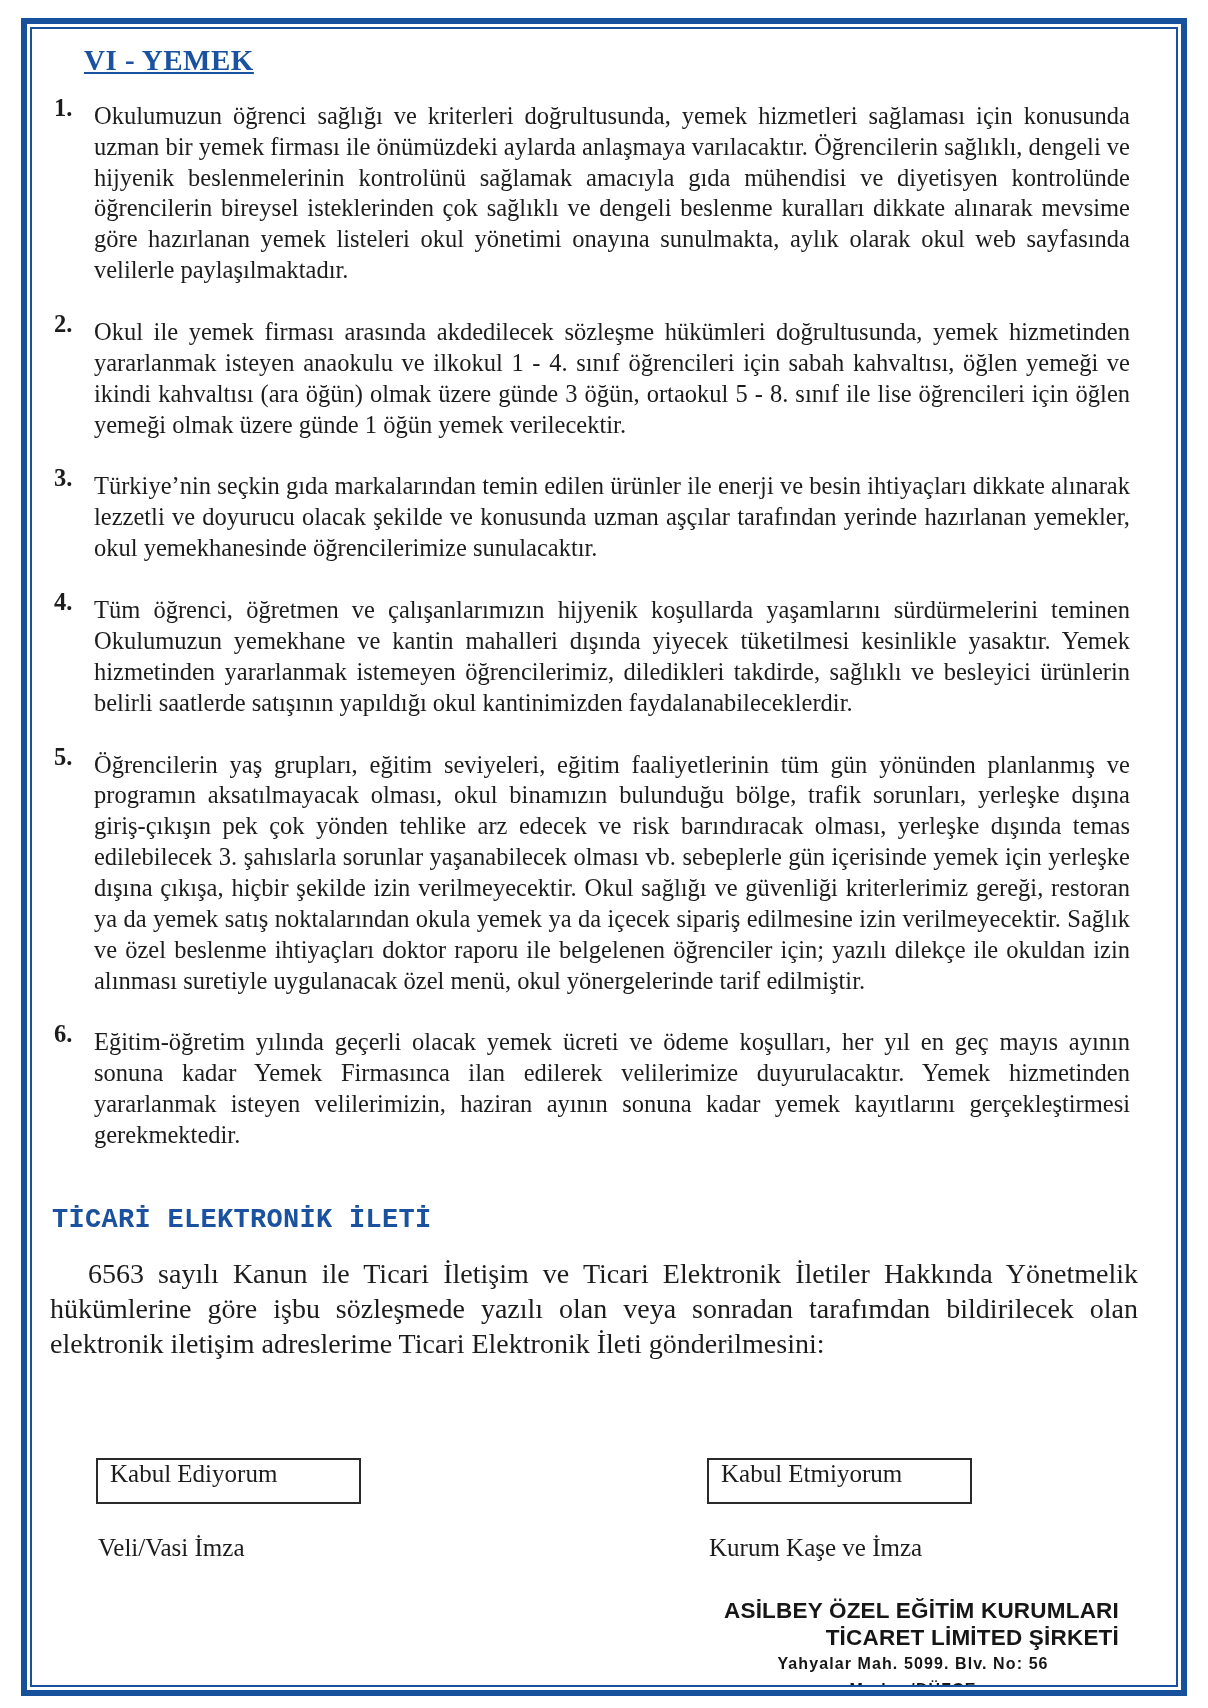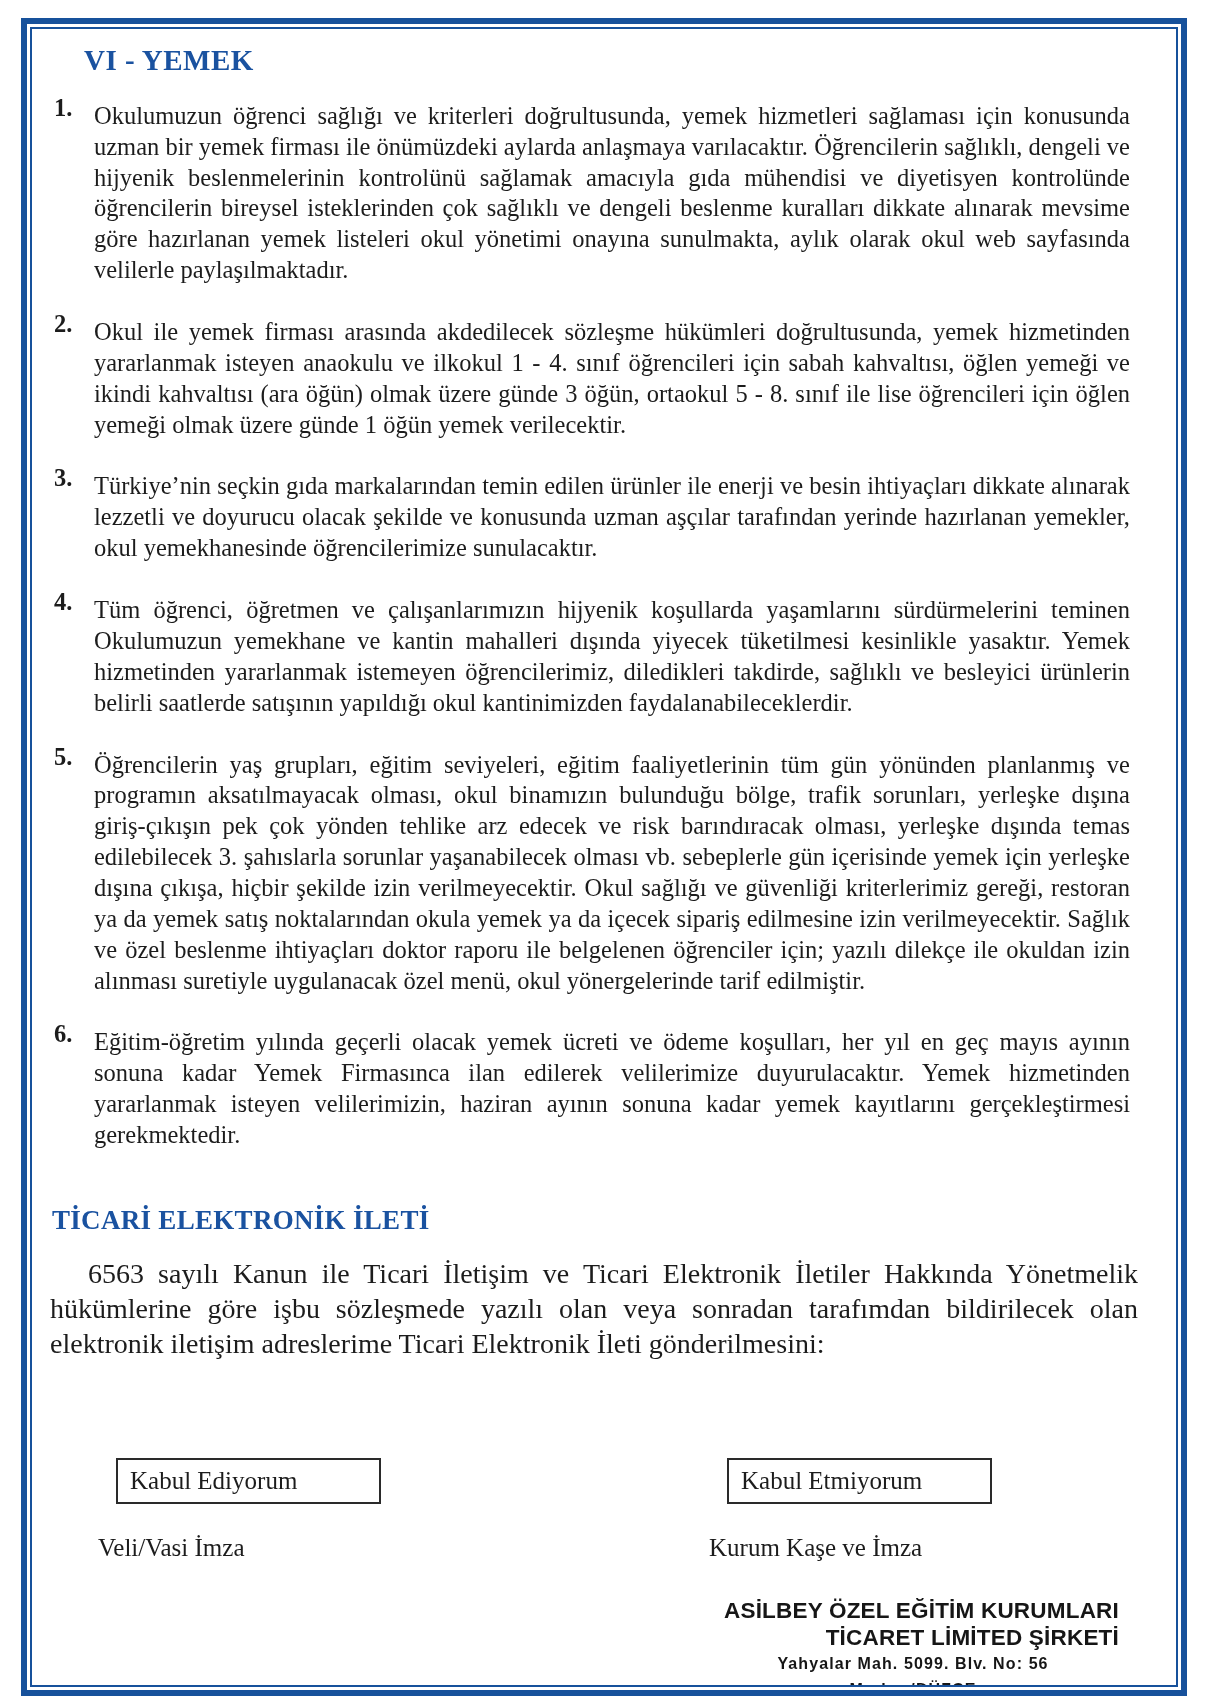--- a/index.html
+++ b/index.html
@@ -30,20 +30,21 @@
     padding: 16px 38px 0 22px;
     overflow: hidden;
   }
   .doc-title {
     margin: 0 0 0 30px;
     font-size: 29px;
     line-height: 1.1;
     font-weight: bold;
     color: var(--accent);
     letter-spacing: 0.5px;
+    text-decoration: underline;
   }
   .item {
     display: flex;
     margin-top: 15px;
   }
   .item:first-of-type { margin-top: 16px; }
   .item .num {
     flex: none;
     width: 32px;
     font-weight: bold;
@@ -57,20 +58,21 @@
     font-size: 24.5px;
     line-height: 1.26;
   }
   .tei-heading {
     margin: 46px 0 0 -2px;
     font-size: 27px;
     line-height: 1.15;
     font-weight: bold;
     color: var(--accent);
     letter-spacing: 0.3px;
+    font-family: Liberation Mono, monospace;
   }
   .tei-paragraph {
     margin: 20px 0 15px -4px;
     text-indent: 38px;
     text-align: justify;
     font-size: 28px;
     line-height: 1.26;
     font-family: Liberation Serif, serif;
   }
   .accept-row {
@@ -81,25 +83,24 @@
     flex: none;
     width: 565px;
     padding-left: 42px;
   }
   .col-right {
     flex: 1;
     padding-left: 88px;
   }
   .choice-box {
     display: inline-flex;
-    align-items: center;
+    align-items: flex-start;
     height: 46px;
     border: 2px solid #2a2a2a;
     background: #ffffff;
-    margin-left: 20px;
   }
   .choice-label {
     display: flex;
     align-items: center;
     width: 203px;
     padding: 0 12px;
     font-size: 25px;
     white-space: nowrap;
   }
   .choice-check {

